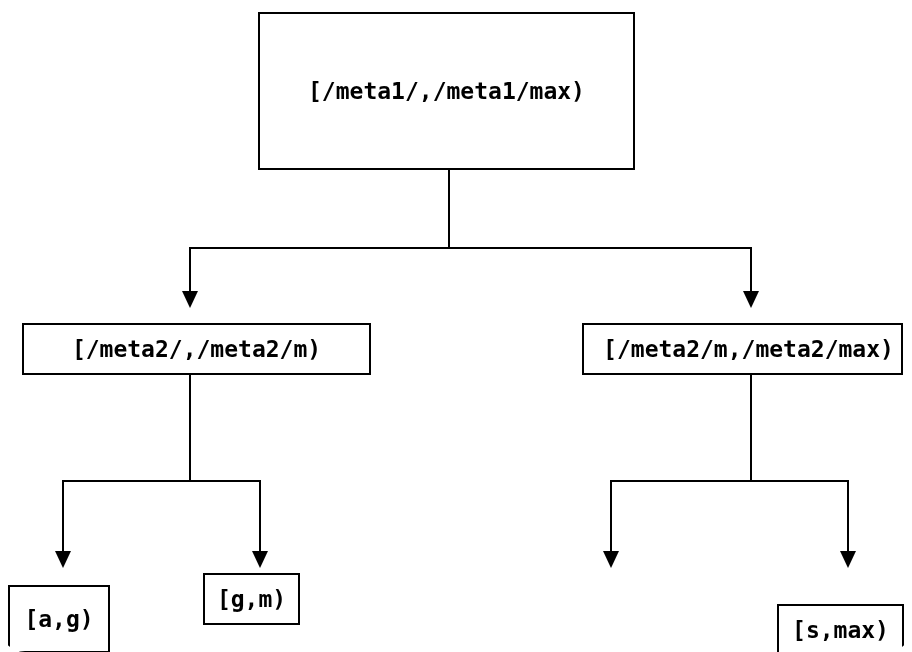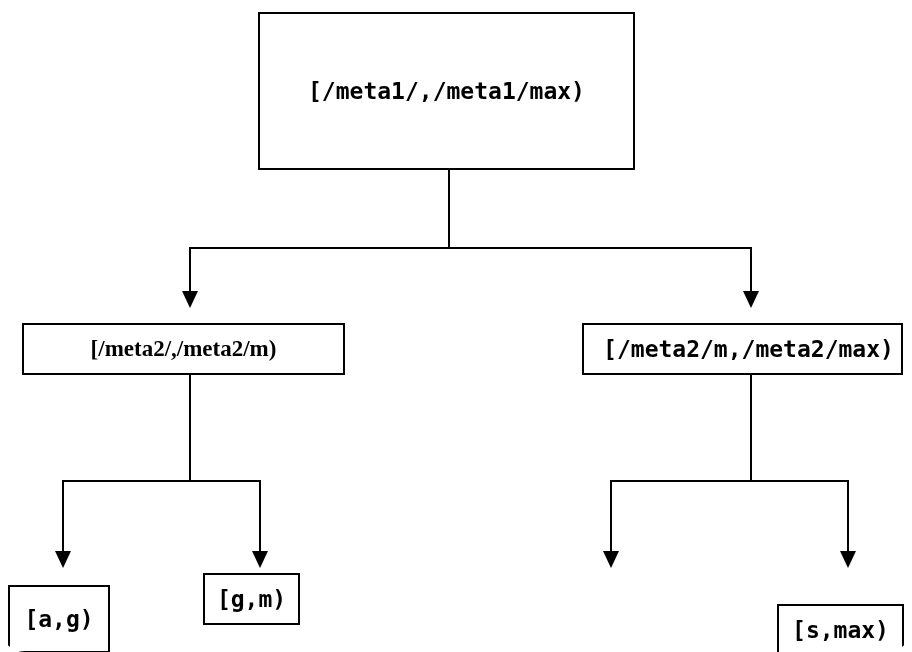--- a/index.html
+++ b/index.html
@@ -37,21 +37,21 @@
     background: var(--bg-color, #ffffff);
     display: flex;
     align-items: center;
     justify-content: center;
     color: var(--text-color, #000000);
     font-size: 23px;
     font-weight: bold;
     white-space: nowrap;
   }
   .node-root       { left: 258px; top: 12px;  width: 377px; height: 158px; }
-  .node-mid-left   { left: 22px;  top: 323px; width: 323px; height: 52px; font-family: Liberation Serif, serif; }
+  .node-mid-left   { left: 22px;  top: 323px; width: 349px; height: 52px; }
   .node-mid-right  { left: 582px; top: 323px; width: 321px; height: 52px; padding-left: 12px; }
   .node-leaf-ag    { left: 8px;   top: 585px; width: 102px; height: 68px; }
   .node-leaf-gm    { left: 203px; top: 573px; width: 97px;  height: 52px; }
   .node-leaf-ms    { left: 554px; top: 585px; width: 99px;  height: 52px; }
   .node-leaf-smax  { left: 777px; top: 604px; width: 127px; height: 52px; }
 </style>
 </head>
 <body>
 
 <div class="canvas">

